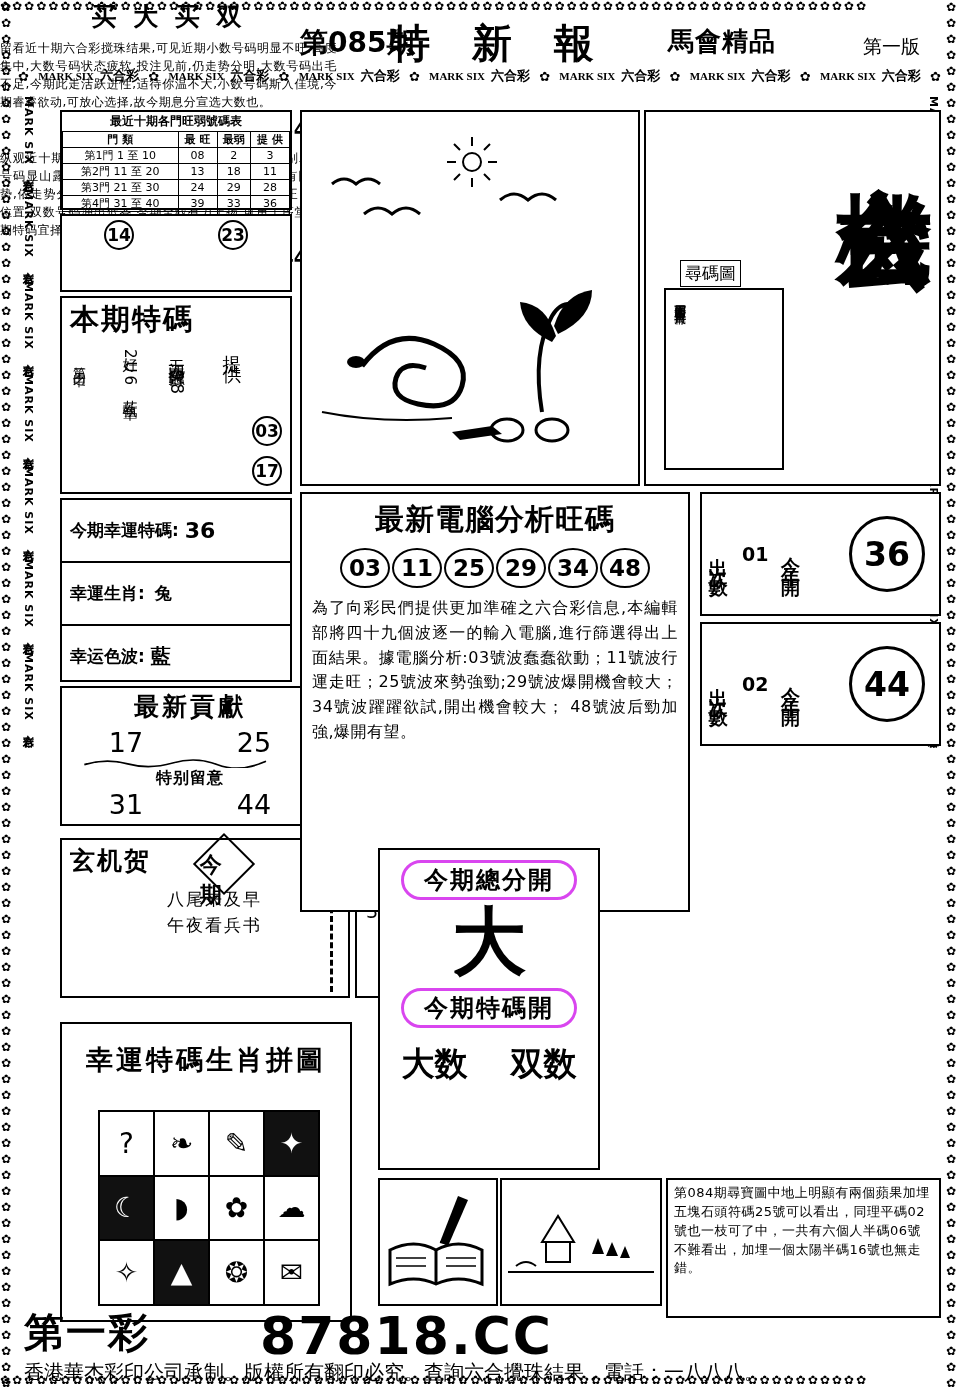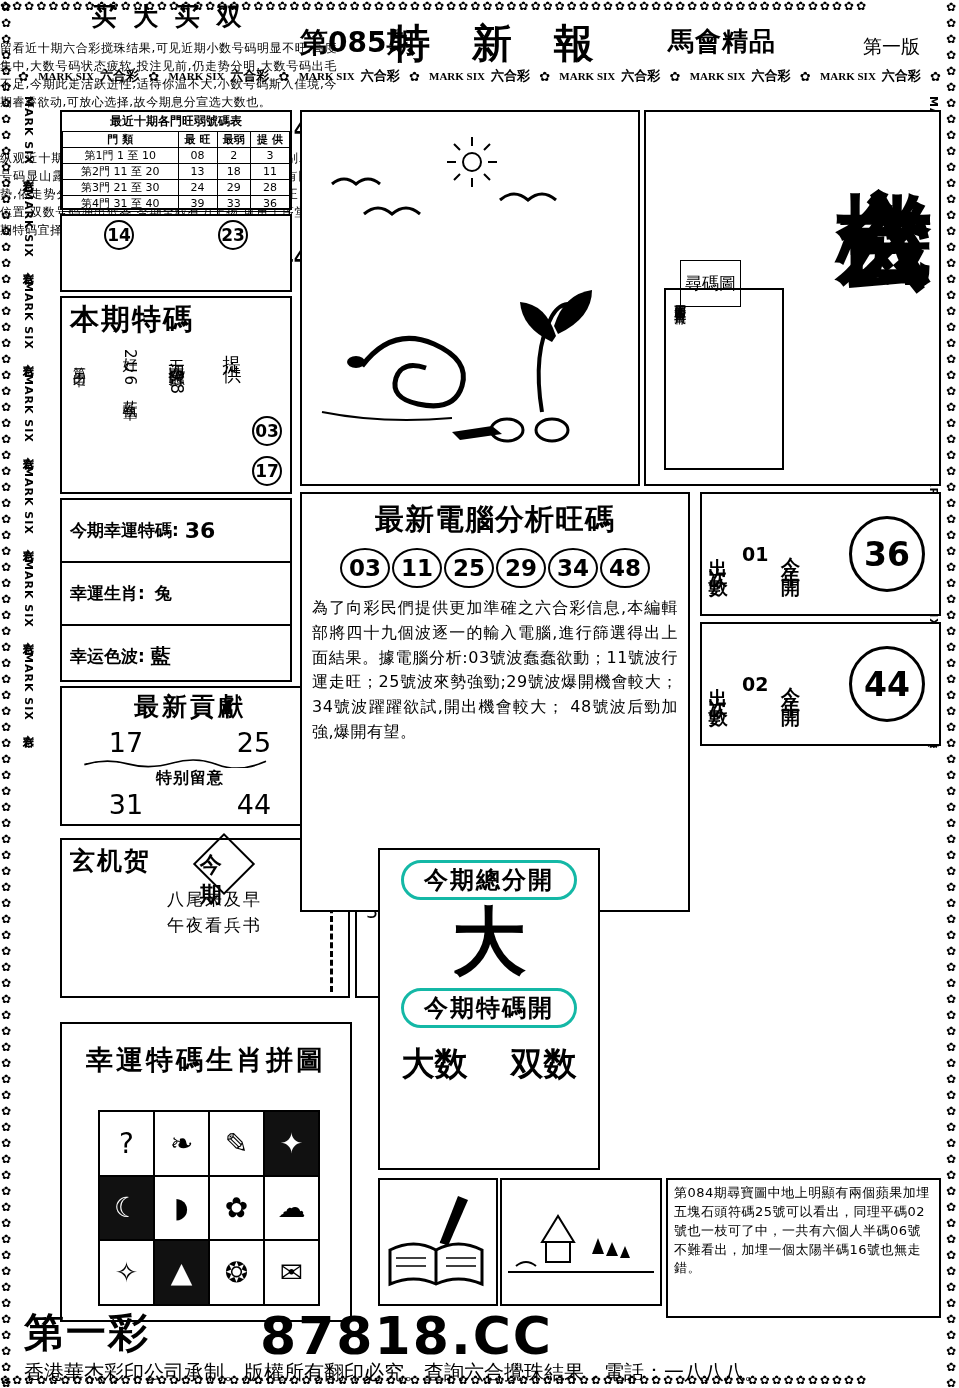--- a/index.html
+++ b/index.html
@@ -101,42 +101,42 @@
   .pcell .glyph { position:absolute; inset:0; display:flex; align-items:center; justify-content:center; font-size:28px; }
   .pcell.black .glyph { color:#fff; }
 
   
   #box-illus { left:300px; top:110px; width:340px; height:376px; }
   .illus { position:absolute; inset:0; }
 
   
   #box-logo { left:644px; top:110px; width:297px; height:376px; }
   .logo-chars { position:absolute; right:6px; top:-4px; writing-mode:vertical-rl; font-size:96px; font-weight:bold; letter-spacing:2px; line-height:0.98; font-family:"DejaVu Sans", sans-serif; }
-  .scroll-label { position:absolute; left:34px; top:148px; font-size:17px; border:1px solid #000; padding:11px 4px; }
+  .scroll-label { position:absolute; left:34px; top:148px; font-size:17px; border:1px solid #000; padding:1px 4px; }
   .scroll { position:absolute; left:18px; top:176px; width:120px; height:182px; border:2px solid #000; }
   .scroll-txt { writing-mode:vertical-rl; font-size:12px; padding:6px; line-height:1.35; height:100%; }
 
   
   #box-analysis { left:300px; top:492px; width:390px; height:420px; }
   .ana-title { text-align:center; font-size:29px; font-weight:bold; letter-spacing:1px; margin-top:6px; }
   .ana-balls { display:flex; justify-content:center; gap:2px; margin-top:8px; }
   .ball { width:50px; height:40px; border:2px solid #000; border-radius:50%; display:flex; align-items:center; justify-content:center; font-size:23px; font-weight:bold; }
   .ana-text { font-size:16px; line-height:1.55; padding:8px 10px 0 10px; text-align:justify; letter-spacing:0.5px; }
 
   
   #box-freq1 { left:700px; top:492px; width:241px; height:124px; }
   #box-freq2 { left:700px; top:622px; width:241px; height:124px; }
   .freq-inner { display:flex; height:100%; align-items:center;justify-content:flex-end; }
   .freq-lbl { writing-mode:vertical-rl; font-size:19px; font-weight:bold; padding:6px 4px; letter-spacing:2px; }
   .freq-num { font-size:19px; font-weight:bold; padding:0 6px; }
   .freq-big { width:76px; height:76px; border:3px solid #000; border-radius:50%; display:flex; align-items:center; justify-content:center; font-size:33px; font-weight:bold; margin-left:auto; margin-right:14px; }
 
   
   #box-mid2 { left:378px; top:848px; width:222px; height:322px; }
-  .pill { margin:10px auto 0; width:176px; height:40px; border:3px solid #14b8a6; border-radius:22px; display:flex; align-items:center; justify-content:center; font-size:24px; font-weight:bold; letter-spacing:2px; }
+  .pill { margin:10px auto 0; width:176px; height:40px; border:3px solid #d946ef; border-radius:22px; display:flex; align-items:center; justify-content:center; font-size:24px; font-weight:bold; letter-spacing:2px; }
   .big-da { text-align:center; font-size:74px; font-weight:bold; margin-top:4px; line-height:1; }
   .two-words { display:flex; justify-content:space-around; margin-top:14px; font-size:33px; font-weight:bold; }
 
   
   #box-right-text { left:604px; top:838px; width:337px; height:332px; border:none; }
   .rt-title { text-align:center; font-size:25px; font-weight:bold; letter-spacing:4px; }
   .rt-para { font-size:12px; line-height:1.5; text-align:justify; margin-top:6px; letter-spacing:0.5px; }
   .rt-rec { text-align:right; font-size:19px; font-weight:bold; margin-top:6px; padding-right:30px; }
 
   

